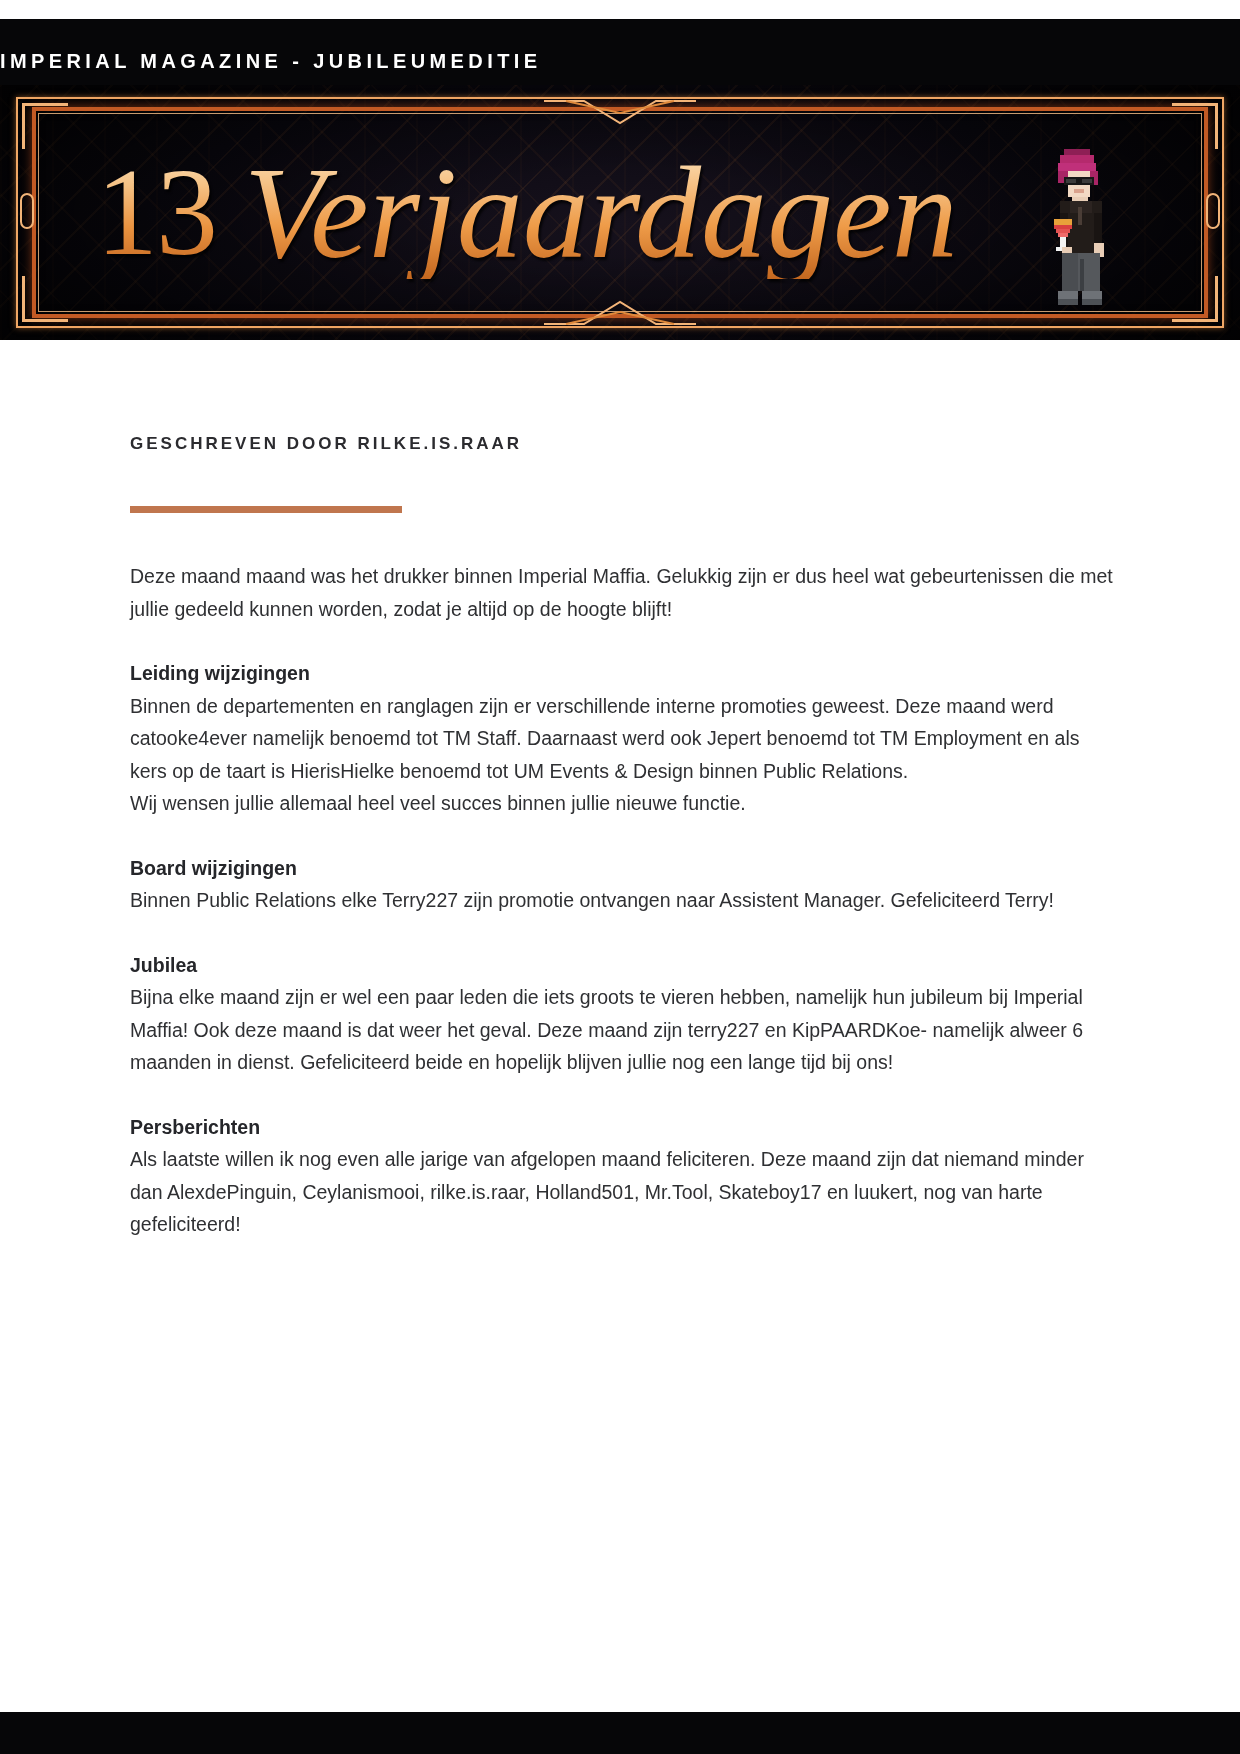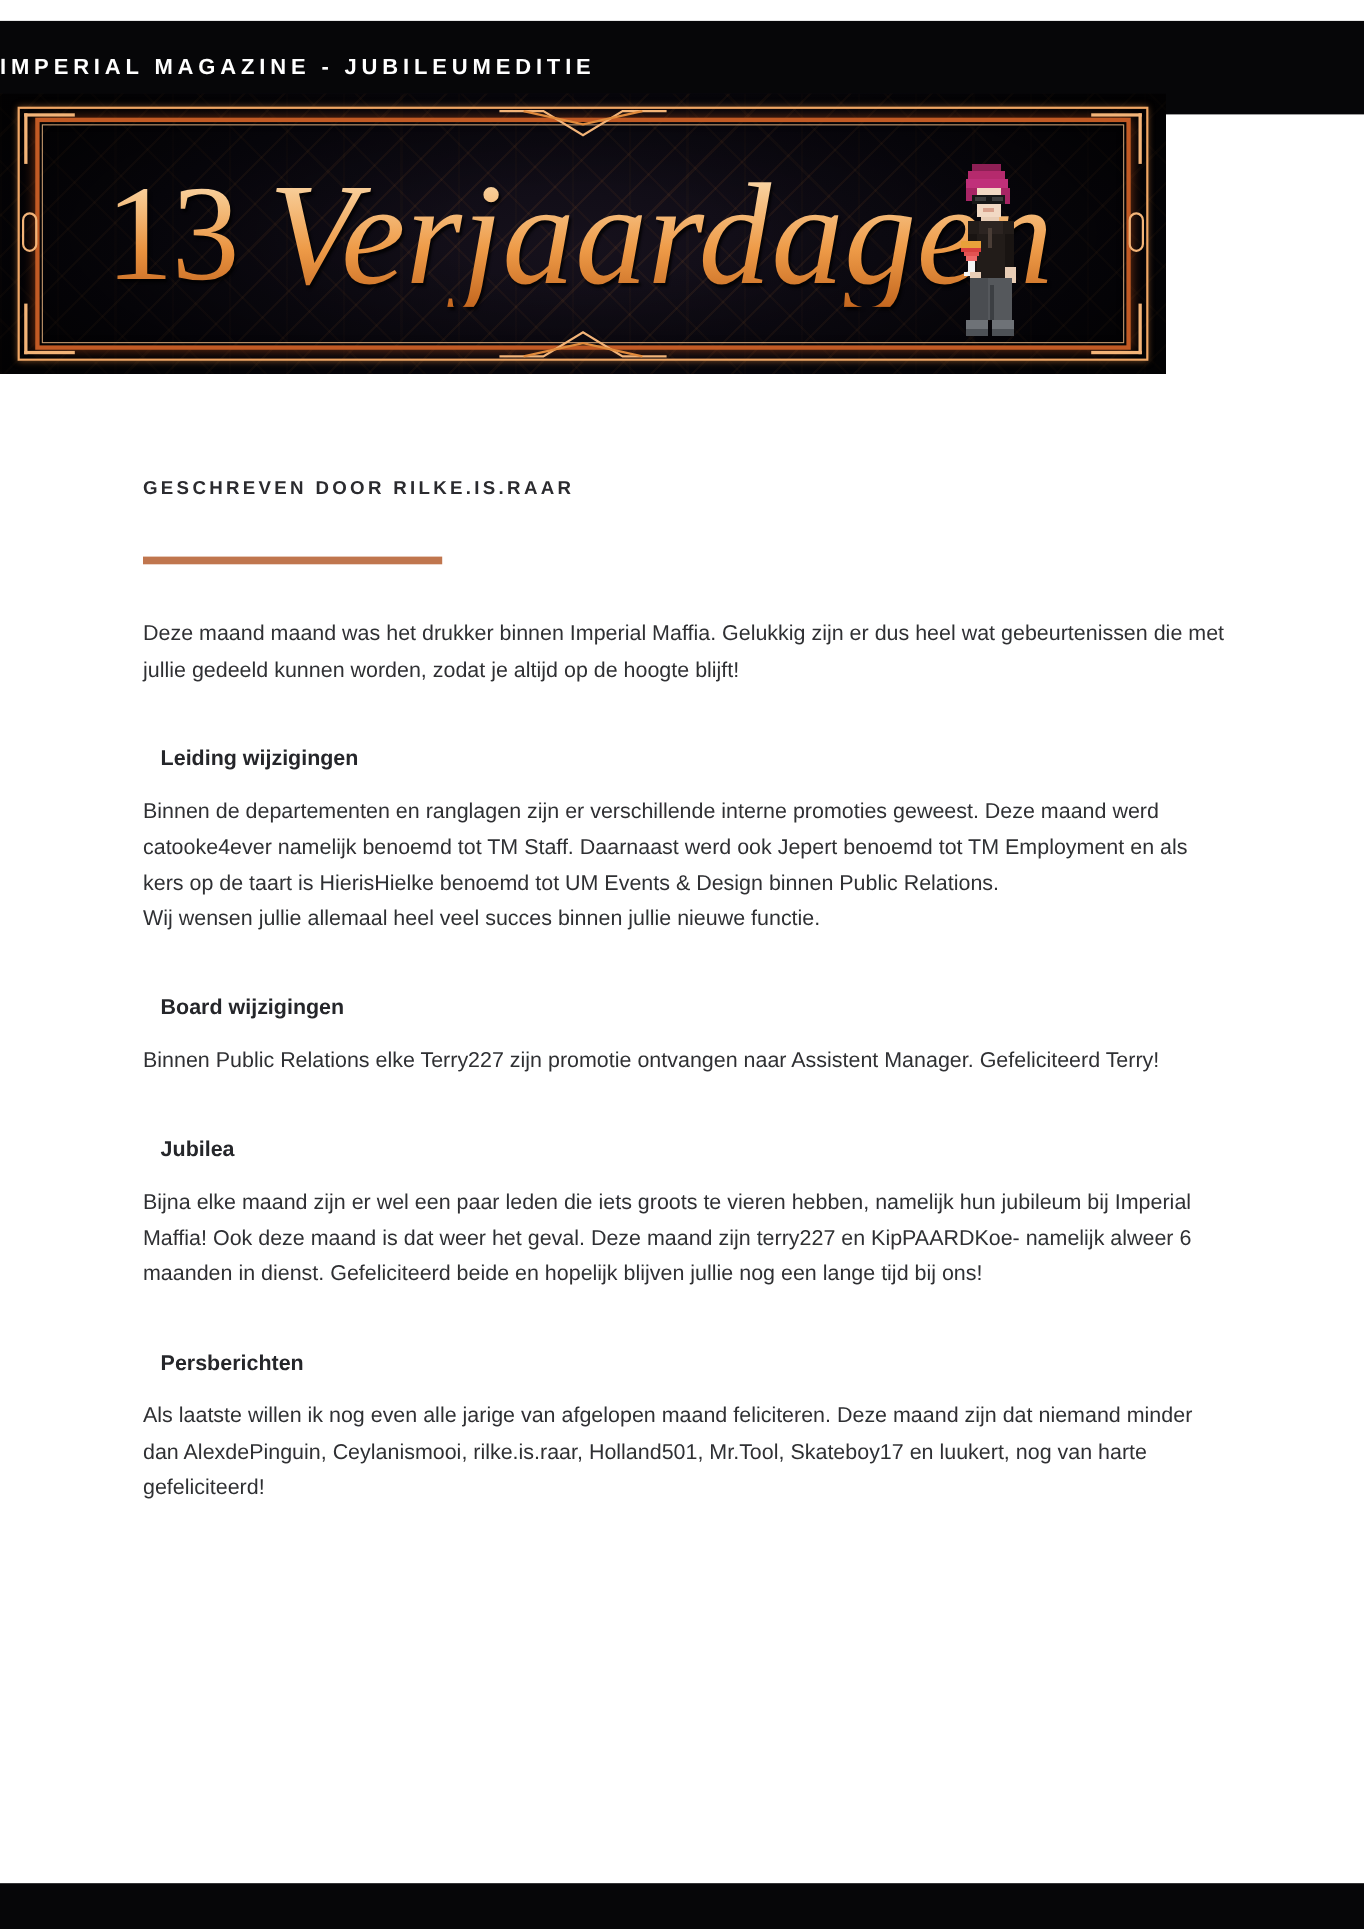--- a/index.html
+++ b/index.html
@@ -36,21 +36,21 @@
     font-weight: 700;
     letter-spacing: 4.4px;
     font-family: "Liberation Sans", sans-serif;
     white-space: nowrap;
   }
 
   
   .banner {
     position: absolute;
     left: 0; top: 85px;
-    width: 1060px;
+    width: 1240px;
     height: 255px;
     background:
       radial-gradient(ellipse 70% 100% at 50% 55%, #16111c 0%, #0a0810 55%, #050406 100%);
     overflow: hidden;
   }
 
   
   .banner-pattern {
     position: absolute;
     inset: 0;
@@ -194,21 +194,21 @@
     line-height: 32.5px;
     font-family: "Liberation Sans", sans-serif;
   }
   .body p { margin: 0; }
   .body .gap { height: 32px; }
   .body h3 {
     font-size: 19.5px;
     font-weight: 700;
     line-height: 32.5px;
     color: #25262a;
-    margin: 16px;
+    margin: 0;
   }
 
   
   .footer {
     position: absolute;
     left: 0;
     bottom: 0;
     width: 1240px;
     height: 42px;
     background: #060608;

